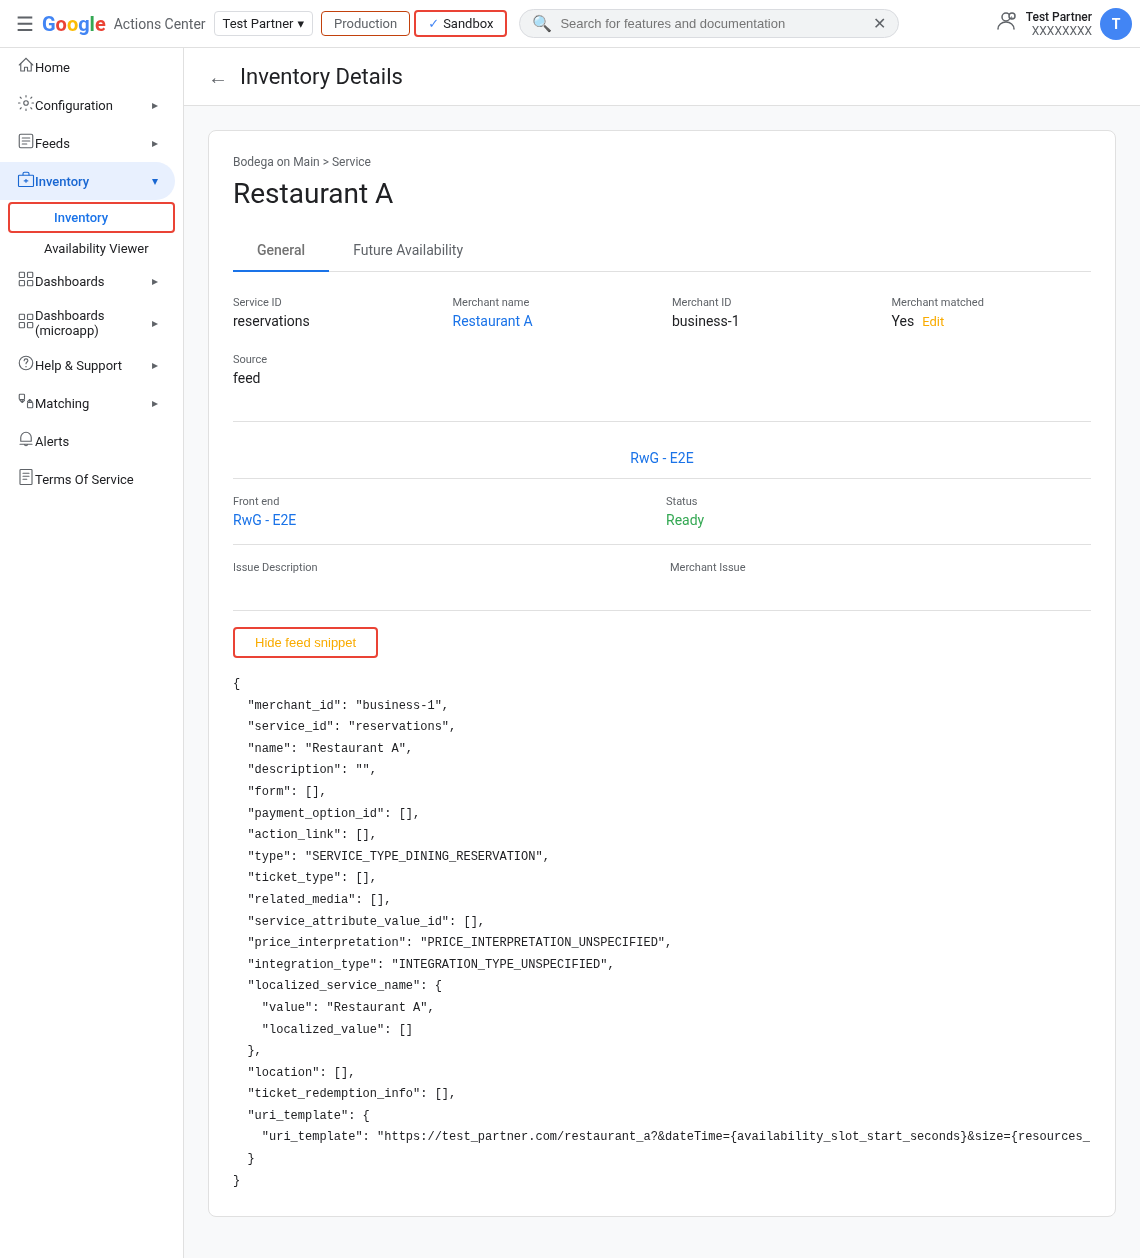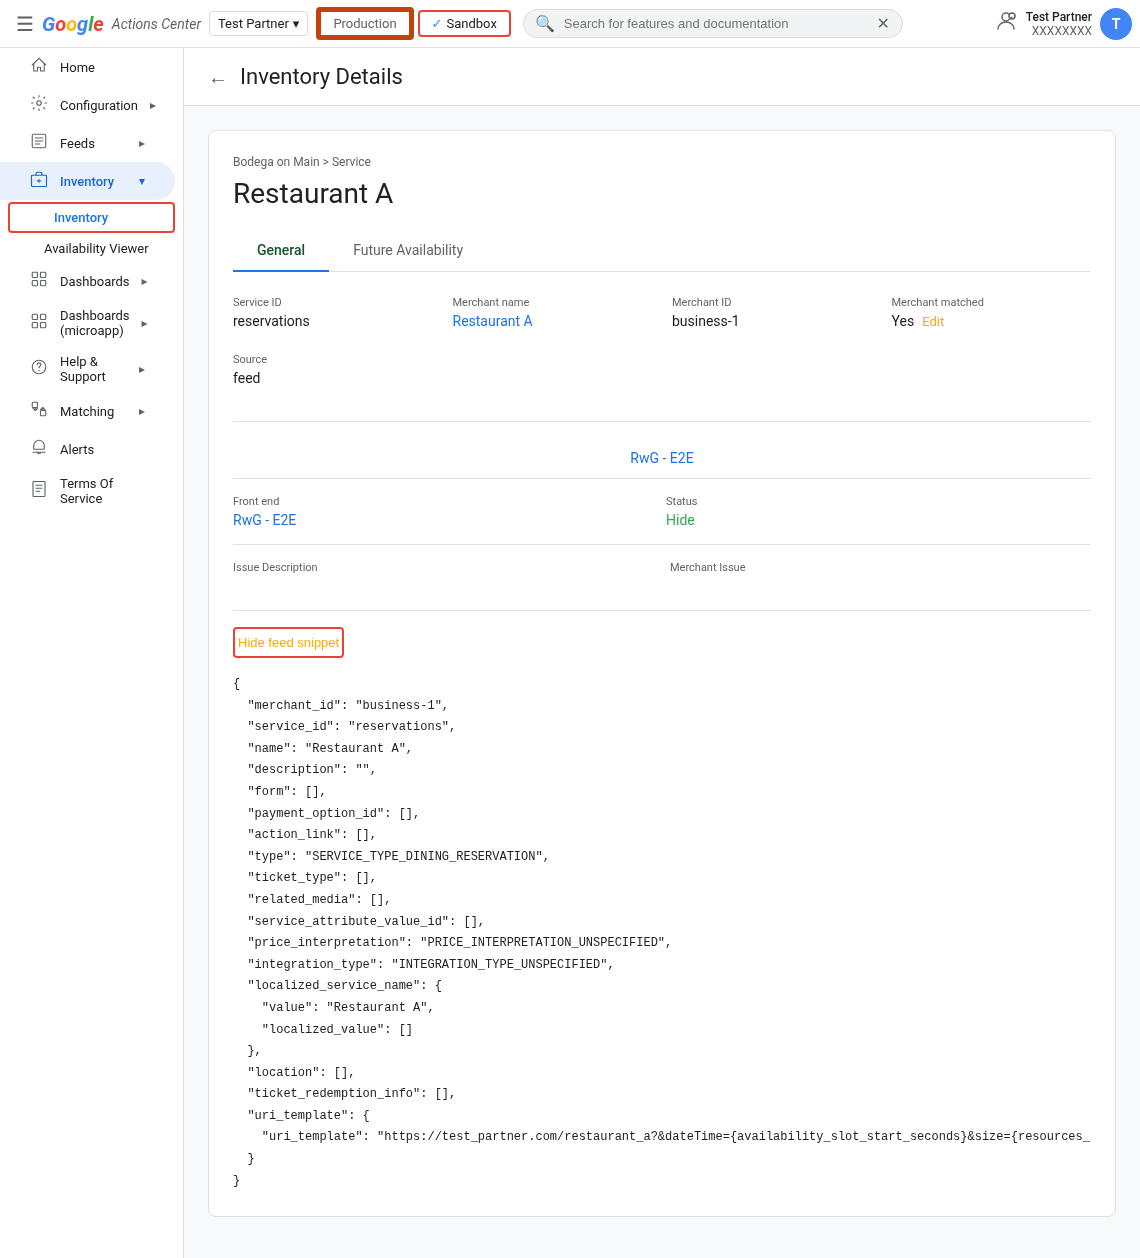--- a/index.html
+++ b/index.html
@@ -13,37 +13,37 @@
       background: #fff;
       border-bottom: 1px solid #e0e0e0;
       padding: 0 8px;
       position: fixed;
       top: 0;
       left: 0;
       right: 0;
       z-index: 100;
     }
     .header-menu-icon { padding: 8px; cursor: pointer; color: #5f6368; font-size: 20px; }
-    .header-logo { display: flex; align-items: center; gap: 4px; margin-right: 8px; font-style: italic; }
+    .header-logo { display: flex; align-items: center; gap: 4px; margin-right: 8px; }
     .header-logo-text { font-size: 14px; color: #5f6368; margin-left: 4px; }
     .header-partner-select {
       display: flex;
       align-items: center;
       border: 1px solid #dadce0;
       border-radius: 4px;
       padding: 4px 8px;
       cursor: pointer;
       font-size: 13px;
       margin-right: 8px;
       background: #fff;
     }
     .header-env-btn {
       display: flex;
       align-items: center;
-      border: 5px solid #c2410c;
+      border: 1px solid #c2410c;
       border-radius: 4px;
       padding: 4px 12px;
       cursor: pointer;
       font-size: 13px;
       margin-right: 4px;
       background: #fff;
       color: #5f6368;
     }
     .header-env-btn.sandbox {
       border: 2px solid #EA4335;
@@ -93,25 +93,24 @@
       width: 184px;
       bottom: 0;
       background: #fff;
       border-right: 1px solid #e0e0e0;
       overflow-y: auto;
       z-index: 90;
     }
     .sidebar-item {
       display: flex;
       align-items: center;
-      padding: 8px 30px;
+      padding: 8px 17px;
       cursor: pointer;
       color: #202124;
       font-size: 13px;
-      gap: 12px;
       border-radius: 0 24px 24px 0;
       margin-right: 8px;
     }
     .sidebar-item.active { background: #e8f0fe; color: #1967d2; font-weight: 500; }
     .sidebar-item.active .sidebar-icon { color: #1967d2; }
     .sidebar-icon { color: #5f6368; font-size: 18px; flex-shrink: 0; }
     .sidebar-sub-item {
       display: flex;
       align-items: center;
       padding: 6px 16px 6px 44px;
@@ -158,21 +157,21 @@
     
     .tabs { display: flex; border-bottom: 1px solid #e0e0e0; margin-bottom: 24px; }
     .tab {
       padding: 12px 24px;
       cursor: pointer;
       font-size: 14px;
       color: #5f6368;
       border-bottom: 2px solid transparent;
       margin-bottom: -1px;
     }
-    .tab.active { color: #14532d; border-bottom: 2px solid #1a73e8; font-weight: 500; }
+    .tab.active { color: #737373; border-bottom: 2px solid #1a73e8; font-weight: 500; }
 
     
     .section-title { font-size: 16px; font-weight: 500; margin-bottom: 16px; color: #202124; }
     .summary-grid { display: grid; grid-template-columns: repeat(4, 1fr); gap: 20px; margin-bottom: 24px; }
     .summary-field label { font-size: 11px; color: #5f6368; display: block; margin-bottom: 4px; }
     .summary-field .value { font-size: 14px; color: #202124; }
     .summary-field .value.link { color: #1a73e8; }
     .summary-field .yes-edit { display: flex; align-items: flex-end; gap: 8px; }
     .edit-link { color: #F9AB00; font-size: 13px; cursor: pointer; }
 
@@ -197,21 +196,21 @@
 
     .merchant-issues { display: grid; grid-template-columns: 1fr 1fr; gap: 16px; padding: 16px 0; }
     .merchant-field label { font-size: 11px; color: #5f6368; display: block; margin-bottom: 4px; }
 
     
     .feed-snippet-btn {
       display: inline-block;
       border: 2px solid #EA4335;
       color: #F9AB00;
       background: #fff;
-      padding: 6px 3px;
+      padding: 6px 20px;
       border-radius: 4px;
       cursor: pointer;
       font-size: 13px;
       font-weight: 500;
       margin-bottom: 16px;
     }
     .code-block {
       font-family: 'Courier New', Courier, monospace;
       font-size: 12px;
       color: #202124;
@@ -436,21 +435,21 @@
         <div class="integration-header">
           <span class="link">RwG - E2E</span>
         </div>
         <div class="integration-details">
           <div class="integration-field">
             <label>Front end</label>
             <div class="value link" style="cursor:pointer;">RwG - E2E</div>
           </div>
           <div class="integration-field">
             <label>Status</label>
-            <div class="value ready">Hide</div>
+            <div class="value ready">Ready</div>
           </div>
         </div>
         <div class="merchant-issues">
           <div class="merchant-field">
             <label>Issue Description</label>
           </div>
           <div class="merchant-field">
             <label>Merchant Issue</label>
           </div>
         </div>

